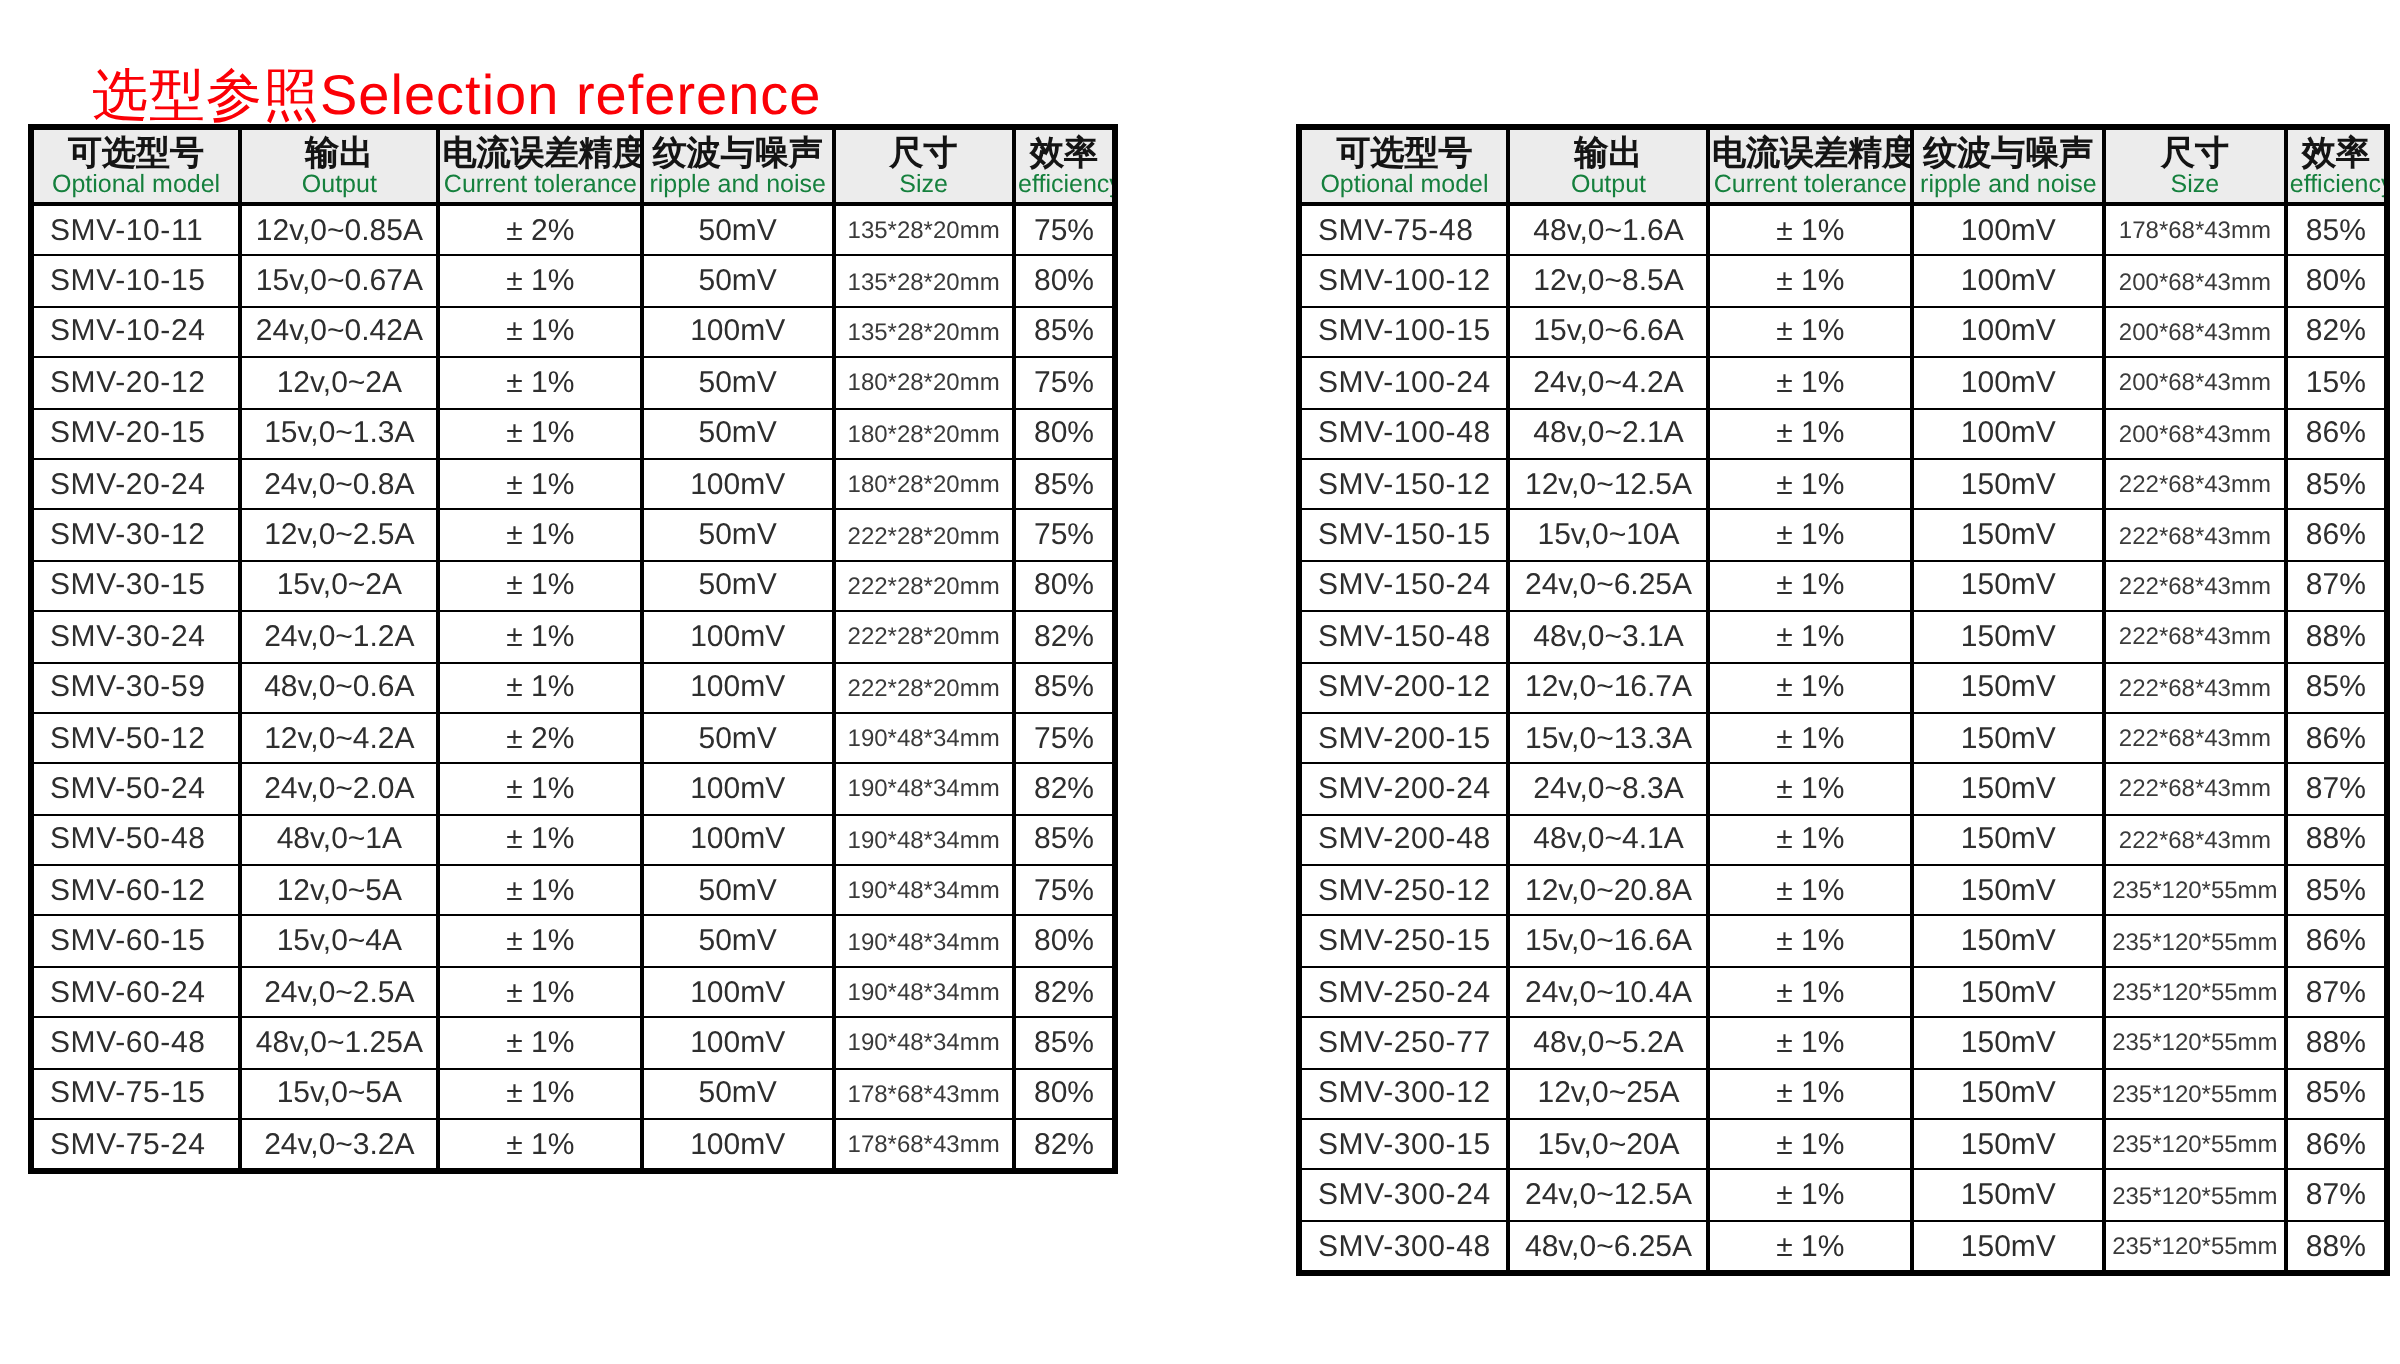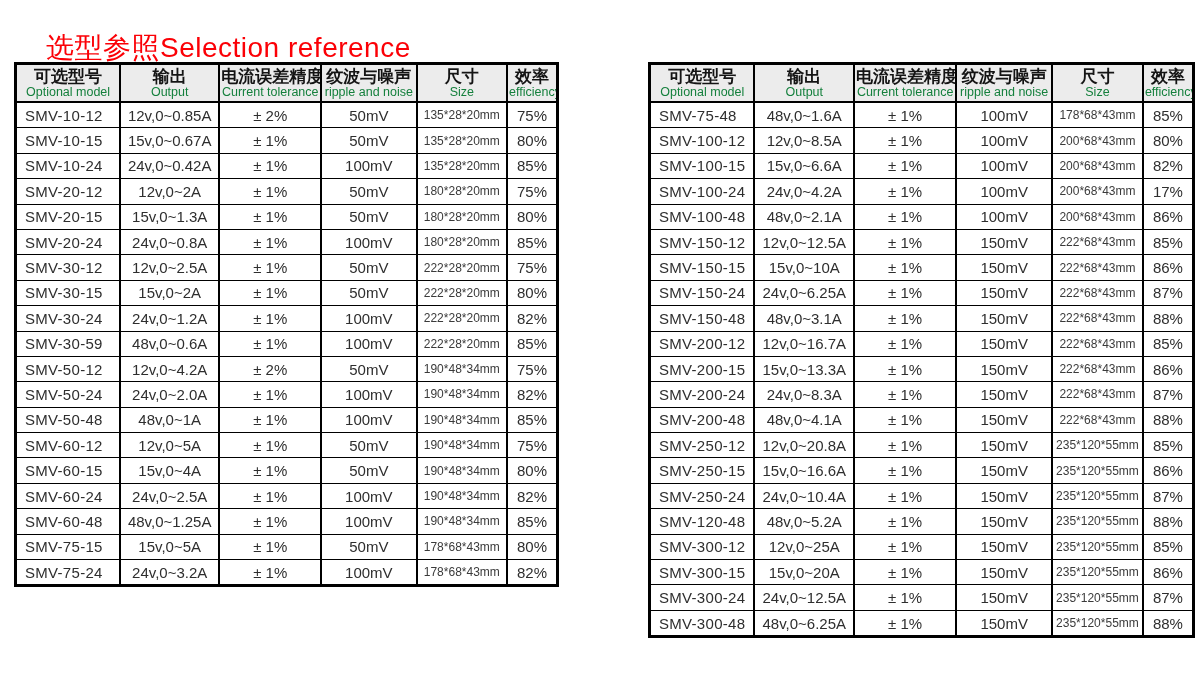--- a/index.html
+++ b/index.html
@@ -109,21 +109,21 @@
           <div class="en">Size</div>
         </th>
         <th>
           <div class="cn">效率</div>
           <div class="en">efficiency</div>
         </th>
       </tr>
     </thead>
     <tbody>
         <tr>
-          <td class="c0">SMV-10-12</td>
+          <td class="c0">SMV-10-11</td>
           <td class="c1">12v,0~0.85A</td>
           <td class="c2">± 2%</td>
           <td class="c3">50mV</td>
           <td class="c4">135*28*20mm</td>
           <td class="c5">75%</td>
         </tr>
         <tr>
           <td class="c0">SMV-10-15</td>
           <td class="c1">15v,0~0.67A</td>
           <td class="c2">± 1%</td>
@@ -333,21 +333,21 @@
           <td class="c3">100mV</td>
           <td class="c4">200*68*43mm</td>
           <td class="c5">82%</td>
         </tr>
         <tr>
           <td class="c0">SMV-100-24</td>
           <td class="c1">24v,0~4.2A</td>
           <td class="c2">± 1%</td>
           <td class="c3">100mV</td>
           <td class="c4">200*68*43mm</td>
-          <td class="c5">17%</td>
+          <td class="c5">15%</td>
         </tr>
         <tr>
           <td class="c0">SMV-100-48</td>
           <td class="c1">48v,0~2.1A</td>
           <td class="c2">± 1%</td>
           <td class="c3">100mV</td>
           <td class="c4">200*68*43mm</td>
           <td class="c5">86%</td>
         </tr>
         <tr>
@@ -432,21 +432,21 @@
         </tr>
         <tr>
           <td class="c0">SMV-250-24</td>
           <td class="c1">24v,0~10.4A</td>
           <td class="c2">± 1%</td>
           <td class="c3">150mV</td>
           <td class="c4">235*120*55mm</td>
           <td class="c5">87%</td>
         </tr>
         <tr>
-          <td class="c0">SMV-120-48</td>
+          <td class="c0">SMV-250-77</td>
           <td class="c1">48v,0~5.2A</td>
           <td class="c2">± 1%</td>
           <td class="c3">150mV</td>
           <td class="c4">235*120*55mm</td>
           <td class="c5">88%</td>
         </tr>
         <tr>
           <td class="c0">SMV-300-12</td>
           <td class="c1">12v,0~25A</td>
           <td class="c2">± 1%</td>

